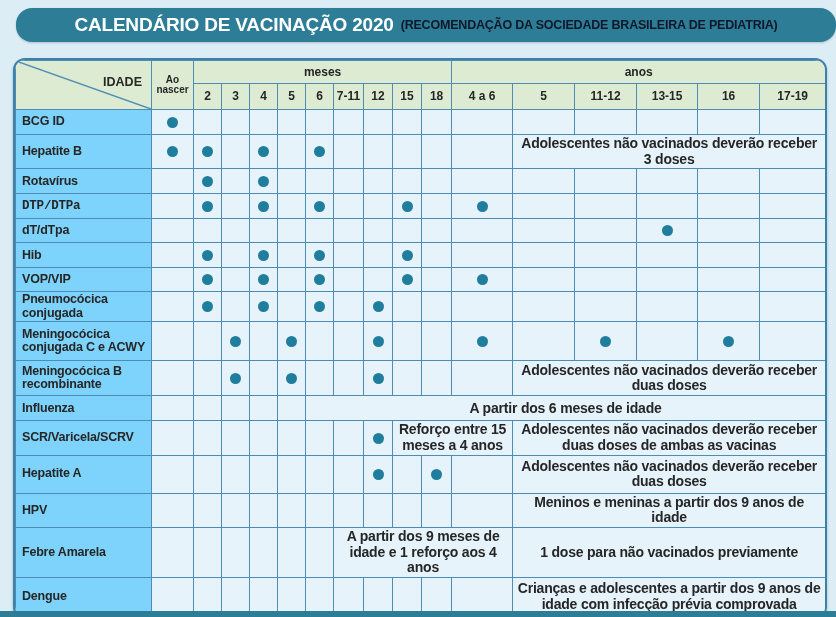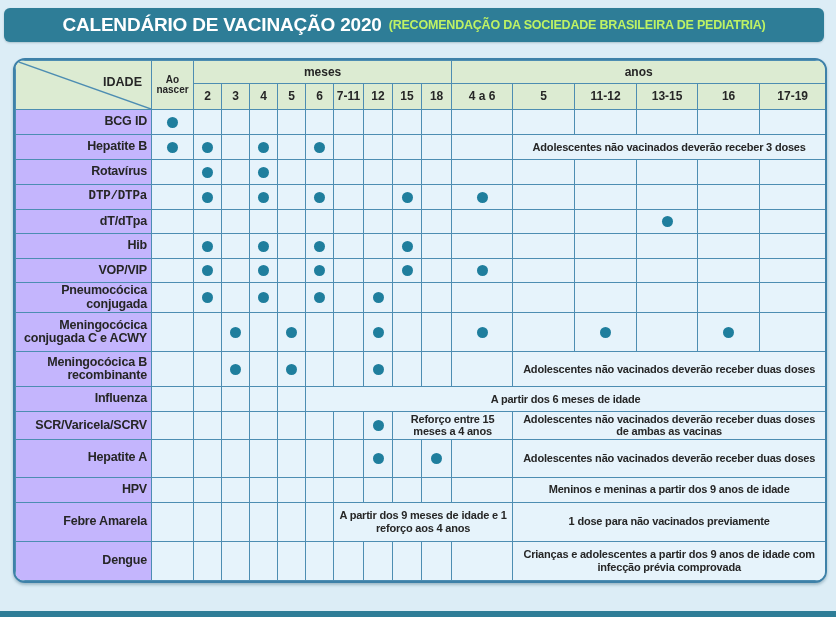--- a/index.html
+++ b/index.html
@@ -2,48 +2,48 @@
 <html><head>
 <meta charset="utf-8">
 <style>
   html,body{margin:0;padding:0;}
   body{
     width:836px;height:617px;position:relative;overflow:hidden;
     background:#dcedf6;
     font-family:"Liberation Sans",sans-serif;
   }
   .banner{
-    position:absolute;left:4px;top:8px;width:820px;height:34px;
-    background:#2e7d97;border-radius:6px;
+    position:absolute;left:16px;top:8px;width:820px;height:34px;
+    background:#2e7d97;border-radius:16px;
     display:flex;align-items:center;justify-content:center;gap:7px;
     box-shadow:0 1px 2px rgba(30,70,90,.25);
   }
   .banner-main{color:#ffffff;font-weight:bold;font-size:19px;letter-spacing:-0.2px;white-space:nowrap;}
-  .banner-sub{color:#bef264;font-weight:bold;font-size:12.5px;letter-spacing:-0.2px;white-space:nowrap;}
+  .banner-sub{color:#0f172a;font-weight:bold;font-size:12.5px;letter-spacing:-0.2px;white-space:nowrap;}
   .table-wrap{
     position:absolute;left:13px;top:58px;width:810px;
     border:2px solid #3e81a8;border-radius:12px;overflow:hidden;
     background:#e6f3fb;
     box-shadow:0 2px 3px rgba(41,90,112,.35);
   }
   table{border-collapse:collapse;table-layout:fixed;width:100%;}
   th,td{border:1px solid #4d8db2;padding:0;font-weight:bold;color:#262626;}
   thead th{background:#dcebd2;font-size:12px;line-height:1.02;}
   thead tr.group-row{height:23px;}
   thead tr.age-row{height:26px;}
   th.corner{position:relative;}
   th.corner .diag{position:absolute;left:0;top:0;width:100%;height:100%;display:block;}
   th.corner .corner-label{position:absolute;right:9px;top:15px;font-size:12.5px;}
   th.birth{font-size:10px;line-height:1.05;padding:0 3px;}
   tbody th.rowlabel{
-    background:#c4b5fd;text-align:right;vertical-align:middle;
+    background:#7dd3fc;text-align:left;vertical-align:middle;
     padding:1px 4px 1px 6px;font-size:12.5px;line-height:1.08;letter-spacing:-0.2px;
   }
   td{background:#e6f3fb;text-align:center;vertical-align:middle;}
-  td.note{font-size:11px;line-height:1.12;padding:1px 3px;letter-spacing:-0.2px;}
+  td.note{font-size:14px;line-height:1.12;padding:1px 3px;letter-spacing:-0.2px;}
   .dot{width:11px;height:11px;border-radius:50%;background:#1f7e9d;margin:0 auto;}
   .footer-bar{position:absolute;left:0;bottom:0;width:836px;height:6px;background:#2e7d97;}
 </style>
 </head>
 <body>
 
 <div class="banner">
   <span class="banner-main">CALENDÁRIO DE VACINAÇÃO 2020</span>
   <span class="banner-sub">(RECOMENDAÇÃO DA SOCIEDADE BRASILEIRA DE PEDIATRIA)</span>
 </div>

